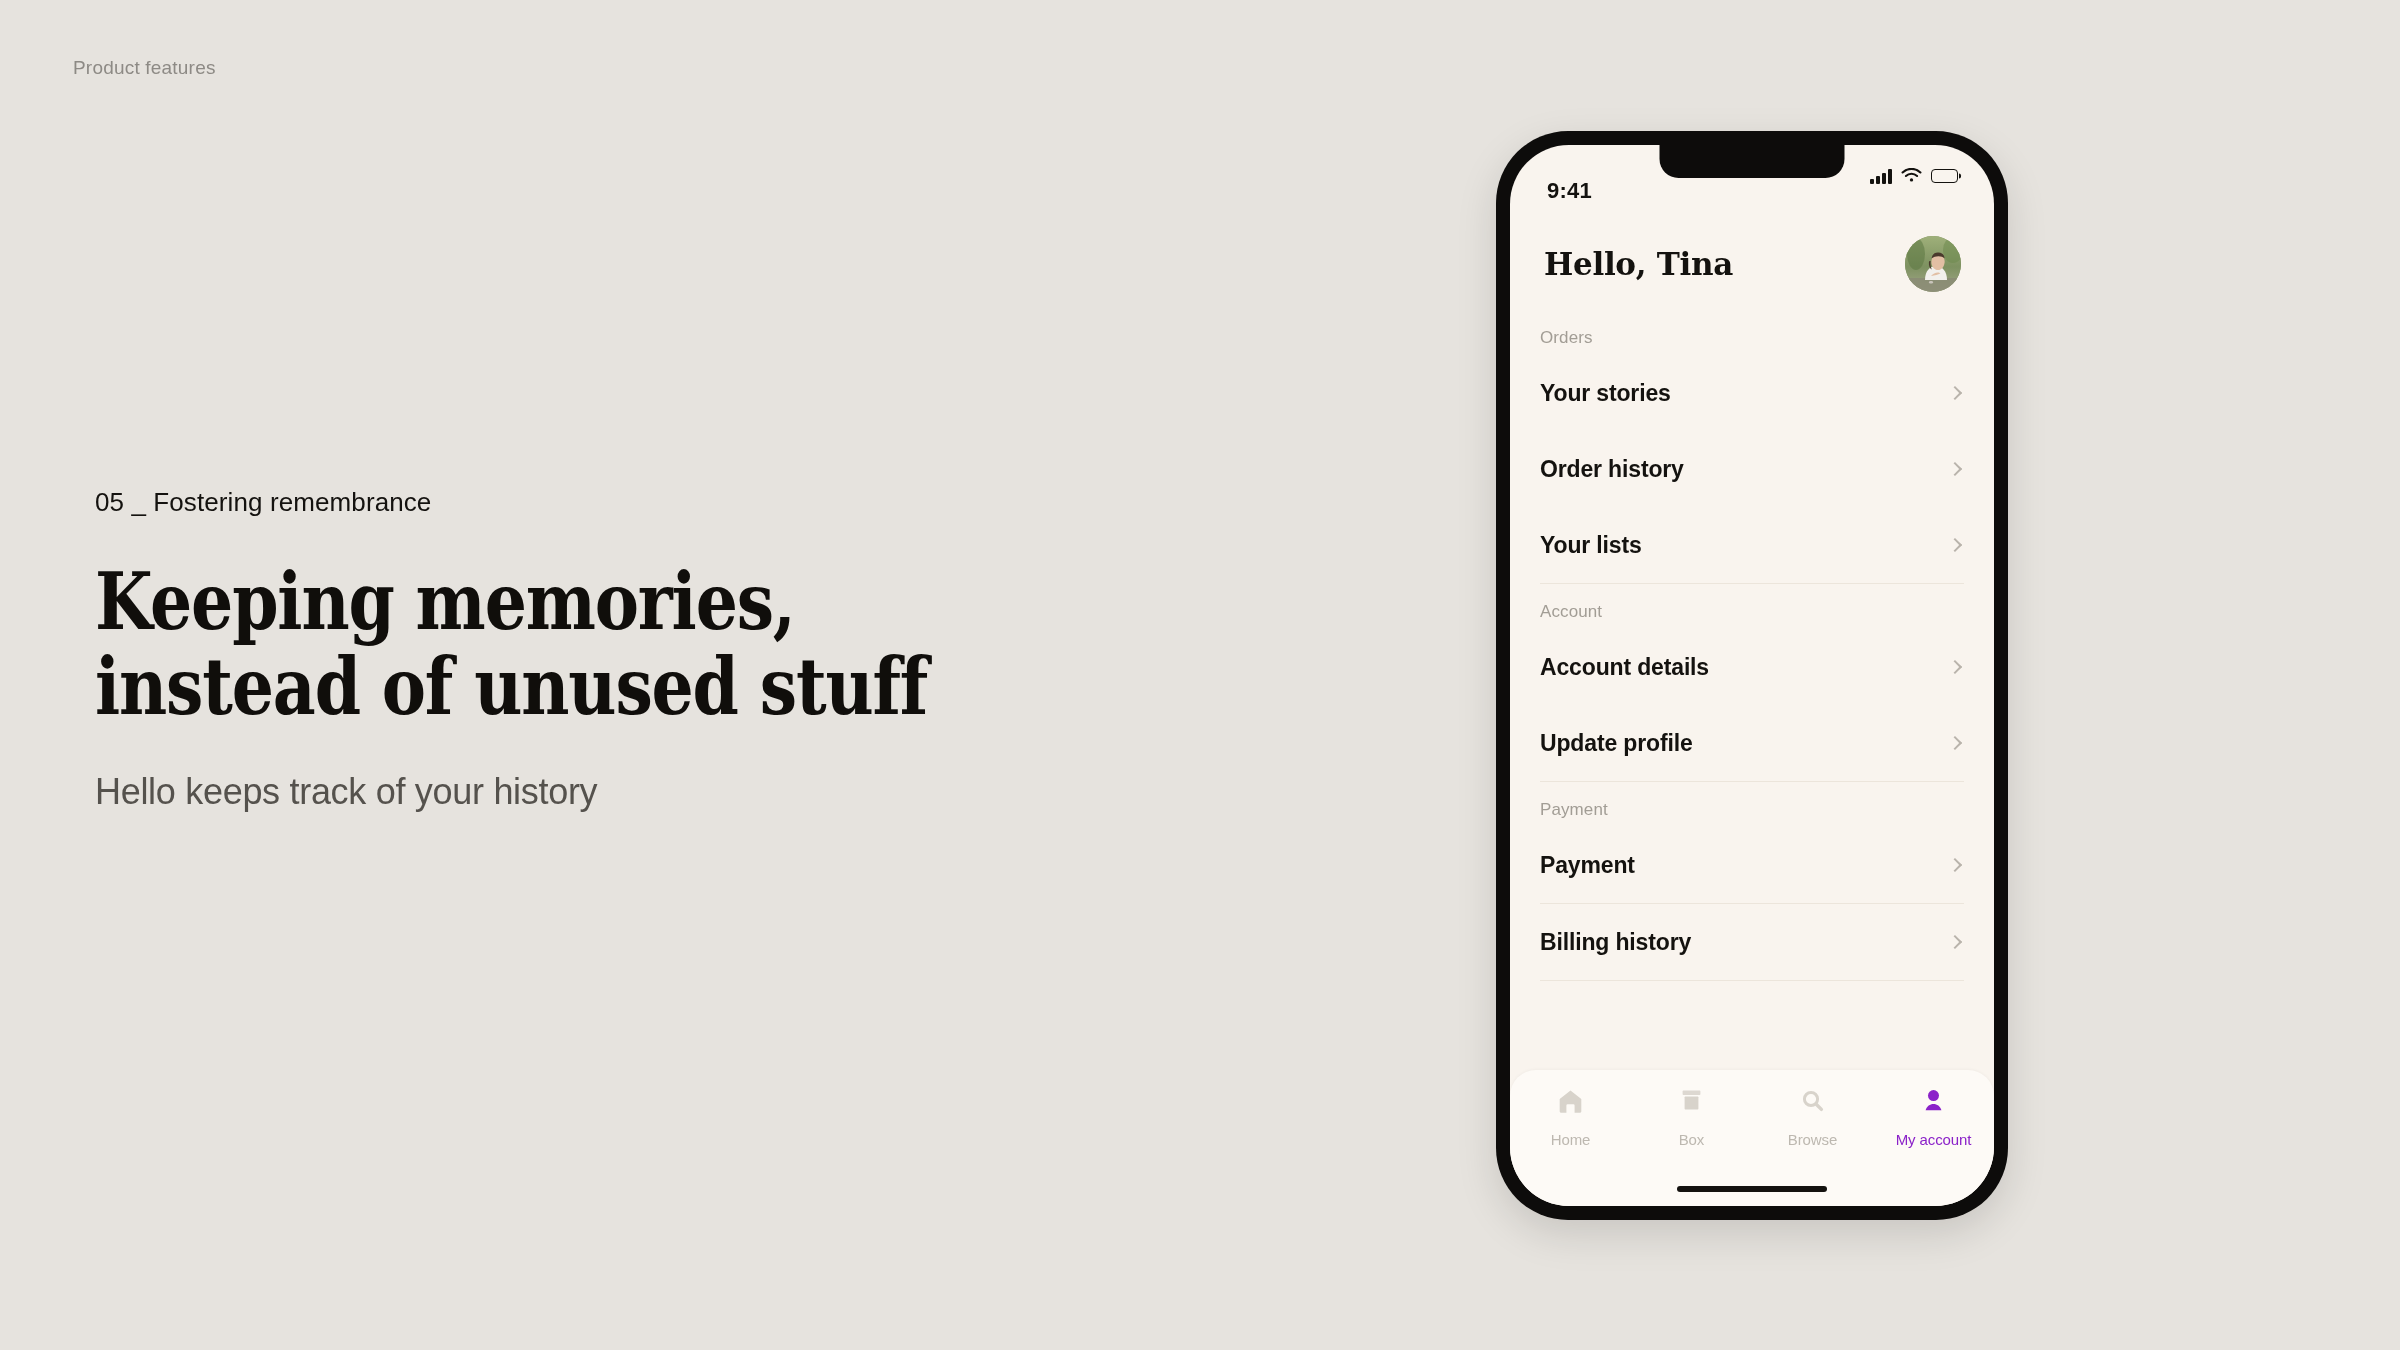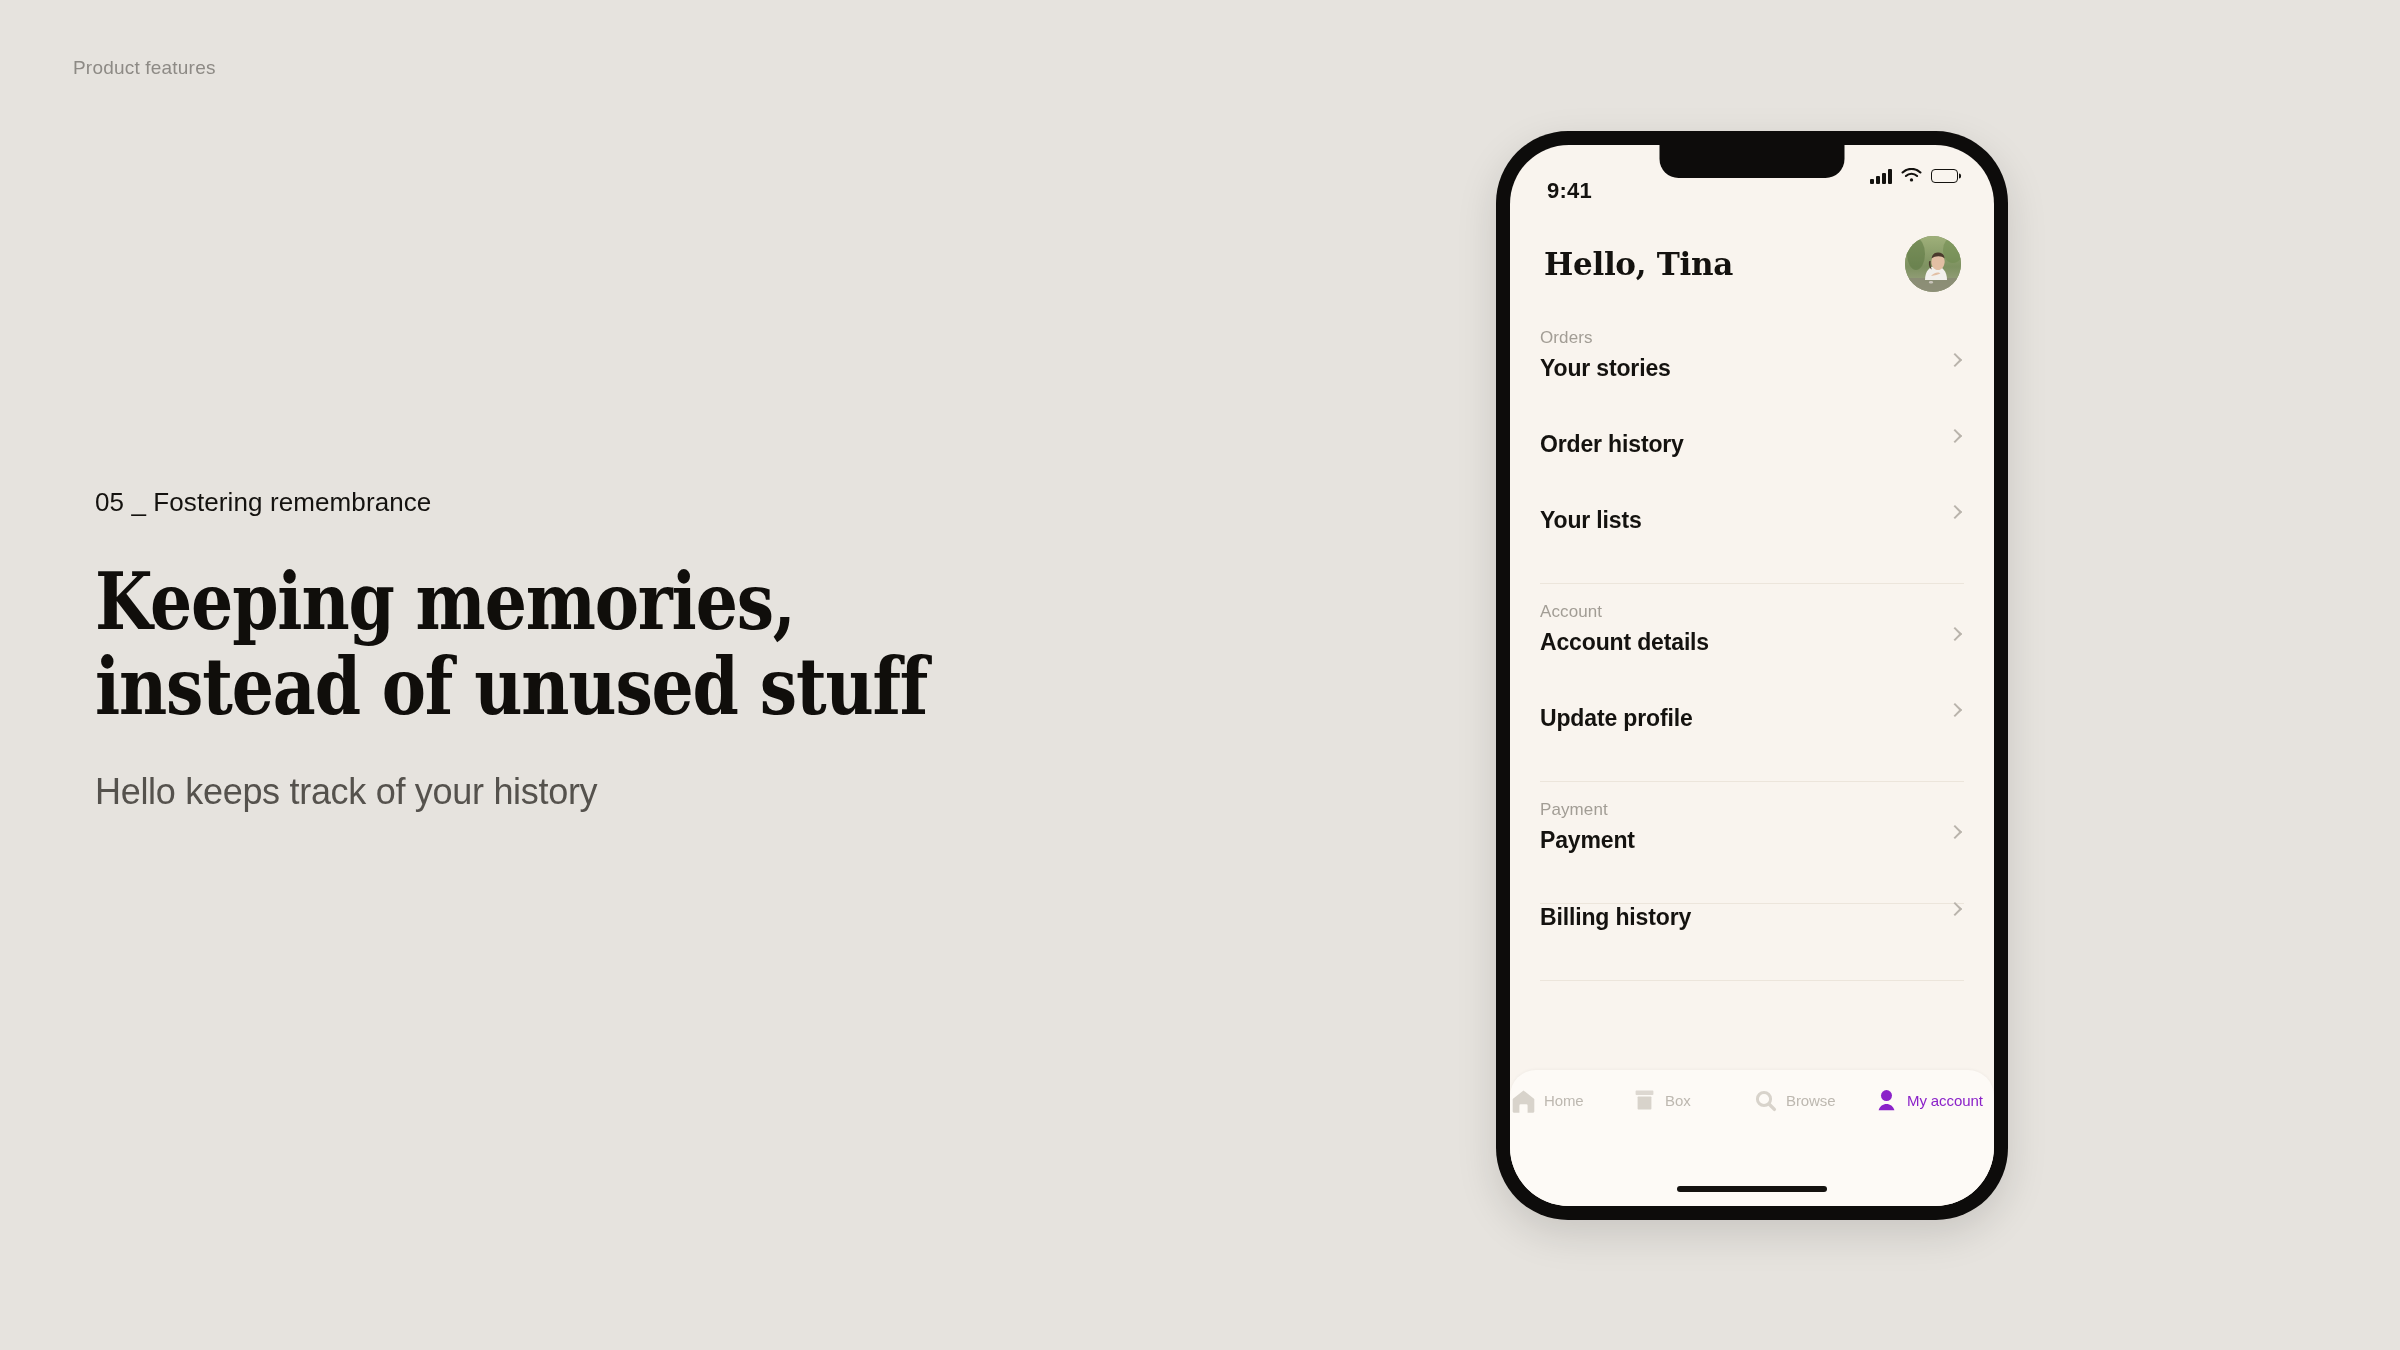--- a/index.html
+++ b/index.html
@@ -186,21 +186,21 @@
   }
   .section-label {
     font-size: 17px;
     color: #a29d95;
     letter-spacing: 0.1px;
     padding-top: 18px;
     padding-bottom: 7px;
   }
   .menu-row {
     display: flex;
-    align-items: flex-start;
+    align-items: center;
     justify-content: space-between;
     height: 76px;
     cursor: pointer;
   }
   .menu-row .lbl {
     font-size: 23px;
     font-weight: 600;
     color: #14120f;
     letter-spacing: -0.15px;
   }
@@ -227,22 +227,23 @@
     border-top-left-radius: 26px;
     border-top-right-radius: 26px;
     box-shadow: 0 -1px 3px rgba(0,0,0,0.035);
     display: flex;
     align-items: flex-start;
     padding-top: 17px;
   }
   .tab {
     flex: 1;
     display: flex;
+    flex-direction: column;
     align-items: center;
-    gap: 7px;
+    gap: 17px;
     cursor: pointer;
   }
   .tab .ti { height: 27px; display: flex; align-items: center; justify-content: center; }
   .tab .tl {
     font-size: 15px;
     color: #bdb8b0;
     letter-spacing: -0.1px;
   }
   .tab.active .tl { color: #8b22c9; font-weight: 500; }
 

